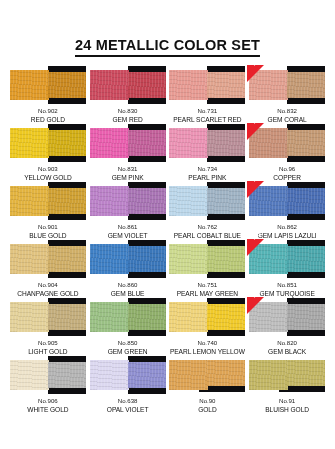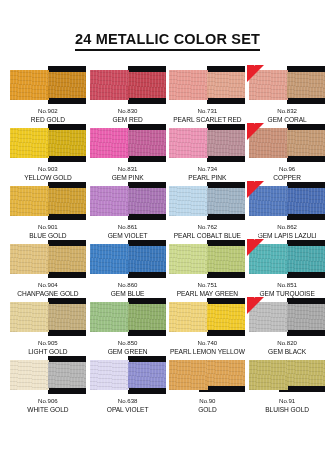--- a/index.html
+++ b/index.html
@@ -17,21 +17,21 @@
   #sheet {
     position: relative;
     width: 335px;
     height: 449px;
     background: #ffffff;
   }
 
   
   .title-wrap {
     position: absolute;
-    top: 30px;
+    top: 36px;
     left: 0;
     width: 335px;
     text-align: center;
   }
   .title {
     display: inline-block;
     font-size: 14.5px;
     font-weight: bold;
     letter-spacing: 0.2px;
     color: #111111;

